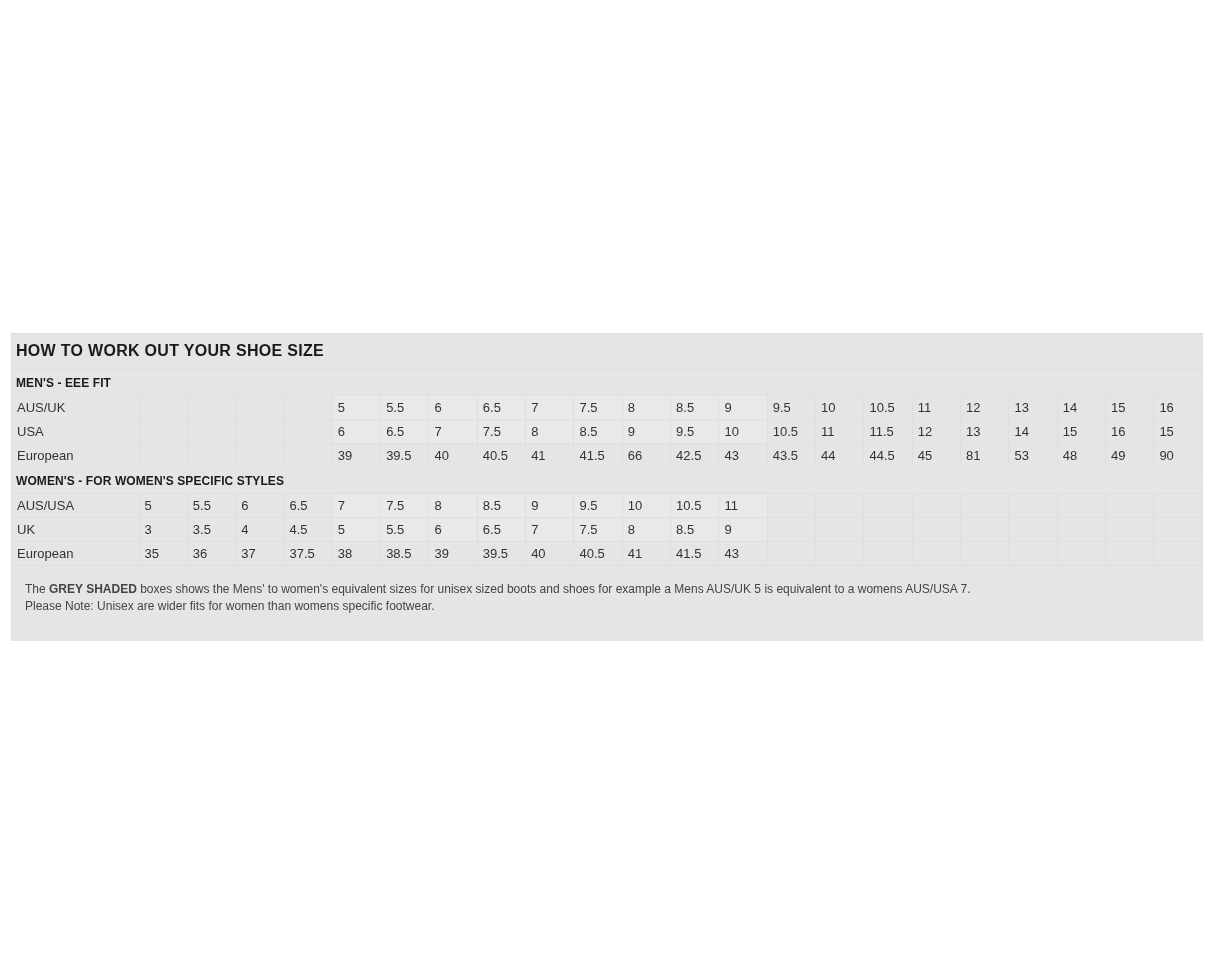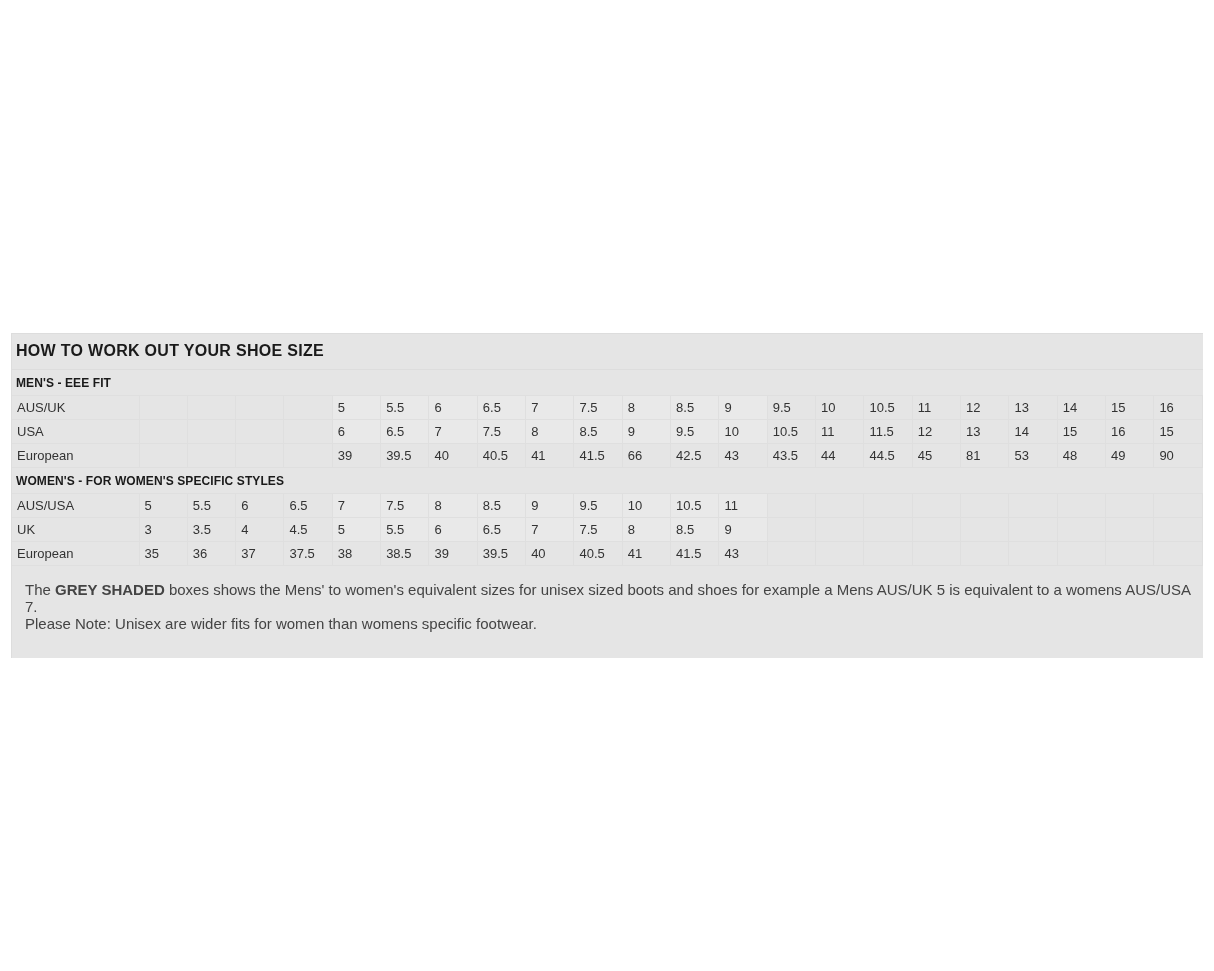--- a/index.html
+++ b/index.html
@@ -59,21 +59,21 @@
     width: 127px;
   }
   table.size-table td.shaded {
     background: #e9e9e9;
   }
   .notes {
     padding: 15px 10px 26px 13px;
   }
   .notes p {
     margin: 0;
-    font-size: 15px;
+    font-size: 12px;
     line-height: 17px;
     color: #444444;
   }
 </style>
 </head>
 <body>
 
 <div class="panel">
 
   <h1 class="page-title">HOW TO WORK OUT YOUR SHOE SIZE</h1>

